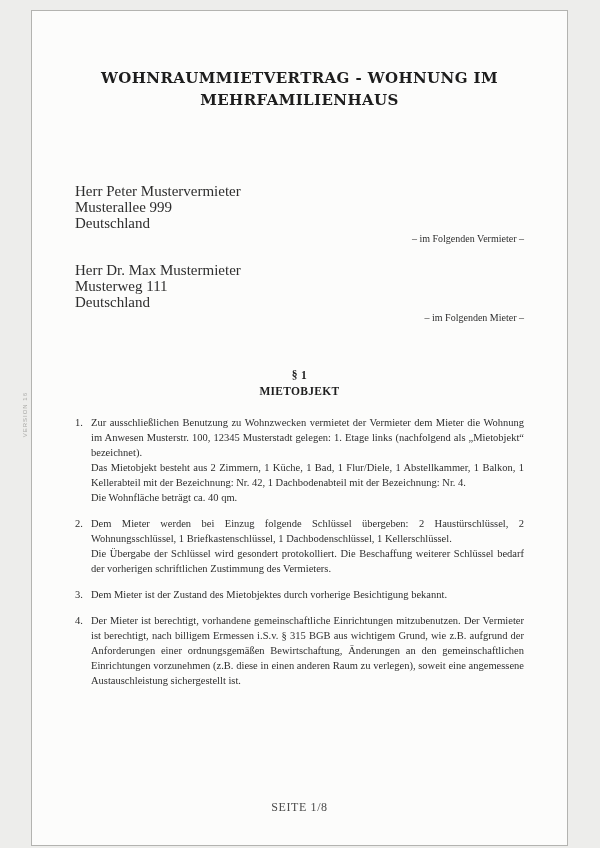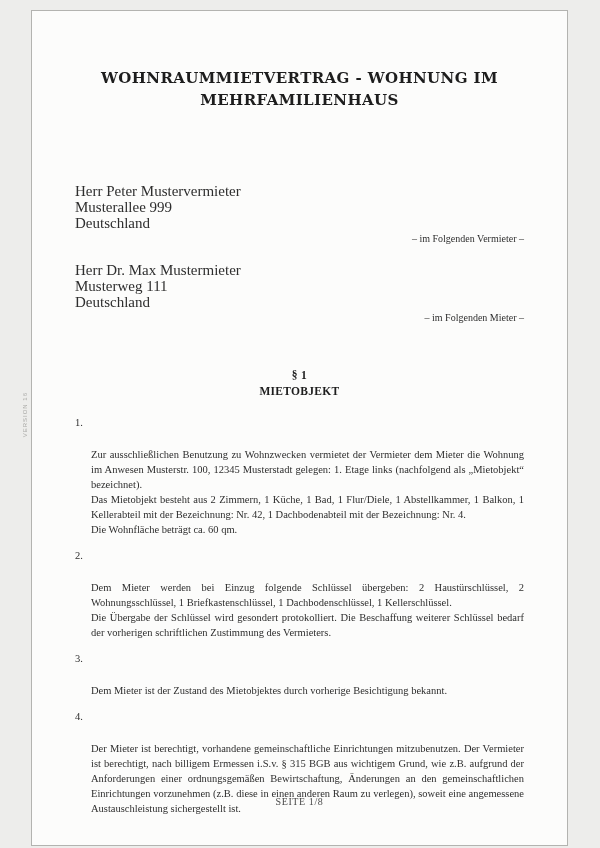--- a/index.html
+++ b/index.html
@@ -69,33 +69,32 @@
   .clause {
     display: flex;
     margin-bottom: 11px;
   }
   .clause .num {
     flex: 0 0 16px;
     width: 16px;
   }
   .clause .ctext {
     flex: 1;
-    margin-top: 32px;
   }
   .clause .ctext p {
     margin: 0;
     text-align: justify;
   }
   .page-footer {
     position: absolute;
     left: 0;
-    bottom: 38px;
+    bottom: 30px;
     width: 100%;
     text-align: center;
-    font-size: 10px;
+    font-size: 12px;
     letter-spacing: 0.6px;
     color: #4a4a4a;
     margin-top: 44px;
   }
   .side-label {
     position: absolute;
     left: 22px;
     top: 392px;
     writing-mode: vertical-rl;
     transform: rotate(180deg);
@@ -144,21 +143,21 @@
       <div>MIETOBJEKT</div>
     </div>
 
     <div class="clauses">
 
       <div class="clause">
         <span class="num">1.</span>
         <div class="ctext">
           <p>Zur ausschließlichen Benutzung zu Wohnzwecken vermietet der Vermieter dem Mieter die Wohnung im Anwesen Musterstr. 100, 12345 Musterstadt gelegen: 1. Etage links (nachfolgend als „Mietobjekt“ bezeichnet).</p>
           <p>Das Mietobjekt besteht aus 2 Zimmern, 1 Küche, 1 Bad, 1 Flur/Diele, 1 Abstellkammer, 1 Balkon, 1 Kellerabteil mit der Bezeichnung: Nr. 42, 1 Dachbodenabteil mit der Bezeichnung: Nr. 4.</p>
-          <p>Die Wohnfläche beträgt ca. 60 qm.</p>
+          <p>Die Wohnfläche beträgt ca. 40 qm.</p>
         </div>
       </div>
 
       <div class="clause">
         <span class="num">2.</span>
         <div class="ctext">
           <p>Dem Mieter werden bei Einzug folgende Schlüssel übergeben: 2 Haustürschlüssel, 2 Wohnungsschlüssel, 1 Briefkastenschlüssel, 1 Dachbodenschlüssel, 1 Kellerschlüssel.</p>
           <p>Die Übergabe der Schlüssel wird gesondert protokolliert. Die Beschaffung weiterer Schlüssel bedarf der vorherigen schriftlichen Zustimmung des Vermieters.</p>
         </div>
       </div>

